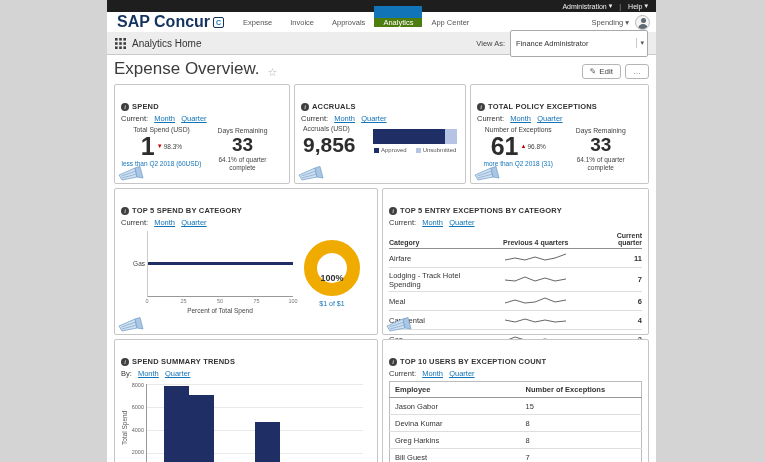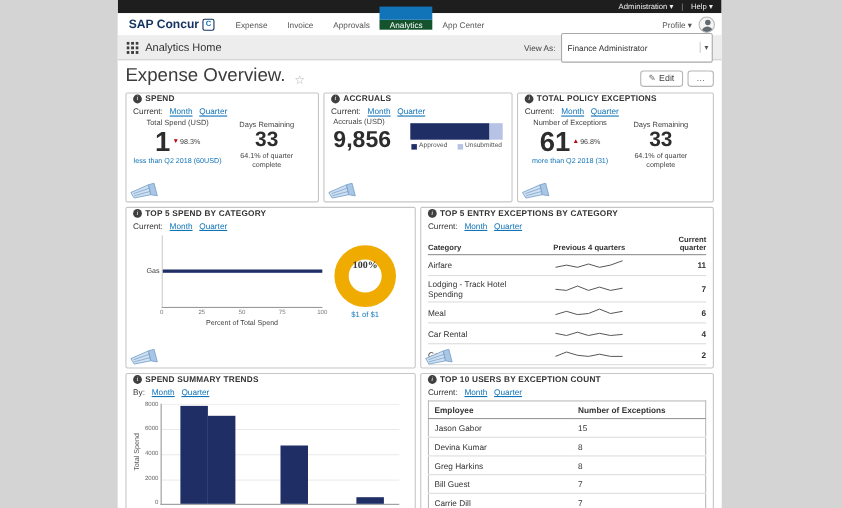--- a/index.html
+++ b/index.html
@@ -8,25 +8,25 @@
   .app { position:relative; margin-left:107px; width:549px; height:462px; background:#fff; overflow:hidden; }
 
   
   .topbar { height:12px; background:#1e1e1e; display:flex; align-items:center; justify-content:flex-end; gap:7px; padding-right:8px; font-size:7px; color:#efefef; }
   .tb-item { cursor:pointer; display:flex; align-items:center; gap:2px; }
   .tb-sep { color:#9a9a9a; }
 
   
   .header { height:20px; display:flex; align-items:stretch; background:#fff; }
   .logo { display:flex; align-items:center; gap:3px; padding-left:10px; margin-right:10px; }
-  .logo-text { font-size:11px; font-weight:bold; color:#14335f; }
+  .logo-text { font-size:16px; font-weight:bold; color:#14335f; }
   .logo-badge { width:11px; height:11px; border:1.5px solid #14335f; color:#1274b8; font-size:7px; font-weight:bold; display:flex; align-items:center; justify-content:center; border-radius:2px; }
   .nav { display:flex; align-items:center; flex:1; }
   .nav-item { font-size:7.5px; color:#555; display:flex; align-items:center; padding:0 9px; cursor:pointer; }
-  .nav-item.active { background:#14532d; color:#fff; position:relative; }
+  .nav-item.active { background:#4d7c0f; color:#fff; position:relative; }
   .nav-item.active::before { content:""; position:absolute; left:0; top:-12px; width:100%; height:12px; background:#1274b8; }
   .header-right { display:flex; align-items:center; gap:6px; padding-right:6px; }
   .profile-label { font-size:7.5px; color:#555; cursor:pointer; display:flex; gap:2px; align-items:center; }
   .avatar { width:15px; height:15px; border-radius:50%; background:#f4f4f4; border:1px solid #b9b9b9; position:relative; overflow:hidden; cursor:pointer; }
   .avatar::before { content:""; position:absolute; top:2.5px; left:4.7px; width:5px; height:5px; border-radius:50%; background:#5f6a72; }
   .avatar::after { content:""; position:absolute; top:8.7px; left:2.2px; width:10px; height:7px; border-radius:5px 5px 0 0; background:#5f6a72; }
 
   
   .subheader { height:23px; background:#ededed; border-bottom:1px solid #c9c9c9; display:flex; align-items:center; padding:0 8px; }
   .grid-icon { cursor:pointer; display:flex; }
@@ -39,21 +39,21 @@
   
   .main { padding:3px 7px 0 7px; background:#fff; }
   .title-row { display:flex; align-items:flex-end; margin:1px 0 5px; }
   .page-title { font-size:17px; color:#3c3c3c; font-weight:400; }
   .star { color:#b5b5b5; font-size:11px; margin-left:8px; cursor:pointer; }
   .title-actions { margin-left:auto; display:flex; gap:4px; }
   .btn { border:1px solid #b5b5b5; border-radius:3px; background:#fff; font-size:8px; color:#444; padding:2px 7px; display:flex; align-items:center; gap:3px; cursor:pointer; }
   .btn .glyph { font-size:8px; color:#666; }
 
   .cards-row { display:flex; gap:4px; margin-bottom:4px; }
-  .card { background:#fff; border:1px solid #c6c6c6; border-radius:2px; position:relative; padding:0 6px; }
+  .card { background:#fff; border:1px solid #c6c6c6; border-radius:2px; position:relative; padding:17px 6px; }
   .row1 .card { height:100px; }
   .card-spend { width:176px; } .card-accruals { width:172px; } .card-policy { flex:1; }
   .card-top5spend, .card-trends { width:264px; }
   .card-top5exc, .card-top10 { flex:1; }
   .row2 .card { height:147px; }
   .row3 .card { height:150px; }
 
   .card-head { display:flex; align-items:center; gap:3px; }
   .info-icon { width:8px; height:8px; border-radius:50%; background:#3f3f3f; color:#fff; font-size:6px; font-style:italic; font-family:"Liberation Serif", serif; display:flex; align-items:center; justify-content:center; line-height:1; cursor:pointer; flex:none; }
   .card-title { font-size:7.5px; font-weight:bold; color:#333; letter-spacing:0.2px; }
@@ -91,21 +91,21 @@
   .t5s-body { display:flex; margin-top:4px; }
   .t5s-chart { width:172px; }
   .t5s-plot { position:relative; height:66px; margin-left:26px; border-bottom:1px solid #999; border-left:1px solid #ccc; }
   .t5s-catlabel { position:absolute; left:-26px; top:44%; width:23px; text-align:right; font-size:6.5px; color:#444; }
   .t5s-bar { position:absolute; top:48%; left:0; height:3px; background:#202e66; }
   .t5s-ticks { position:relative; margin-left:26px; height:8px; }
   .t5s-tick { position:absolute; transform:translateX(-50%); font-size:5.5px; color:#777; top:1px; }
   .tk0{left:0;} .tk1{left:25%;} .tk2{left:50%;} .tk3{left:75%;} .tk4{left:100%;}
   .t5s-xlabel { margin-left:26px; text-align:center; font-size:6.5px; color:#444; margin-top:2px; }
   .donut-wrap { flex:1; display:flex; flex-direction:column; align-items:center; padding-top:9px; }
-  .donut { width:56px; height:56px; border:13px solid #f0ab00; border-radius:50%; display:flex; align-items:flex-start; justify-content:center;font-family:Liberation Serif, serif; }
+  .donut { width:56px; height:56px; border:13px solid #f0ab00; border-radius:50%; display:flex; align-items:flex-end; justify-content:center; }
   .donut-text { font-size:9px; font-weight:bold; color:#333; }
   .donut-note { font-size:7px; color:#1274b8; margin-top:4px; }
 
   
   .exc-table { width:100%; border-collapse:collapse; margin-top:3px; }
   .exc-table th { font-size:7px; font-weight:bold; color:#333; border-bottom:1px solid #8f8f8f; padding:2px 0; vertical-align:bottom; }
   .exc-table td { font-size:7.5px; color:#333; border-bottom:1px solid #ddd; padding:2.5px 0; }
   .col-cat { width:40%; text-align:left; }
   .col-prev { width:36%; text-align:center; }
   .col-cur { width:24%; text-align:right; }
@@ -151,21 +151,21 @@
     </div>
     <div class="nav">
       <div class="nav-item">Expense</div>
       <div class="nav-item">Invoice</div>
       <div class="nav-item">Approvals</div>
       <div class="nav-item active">Analytics</div>
       <div class="nav-item">App Center</div>
     </div>
     <div class="header-right">
       <span class="profile-label">
-        <span>Profile</span>
+        <span>Spending</span>
         <span>▾</span>
       </span>
       <span class="avatar"></span>
     </div>
   </div>
 
   <div class="subheader">
     <span class="grid-icon">
       <svg width="11" height="11" viewBox="0 0 11 11">
             <g fill="#3d3d3d">

